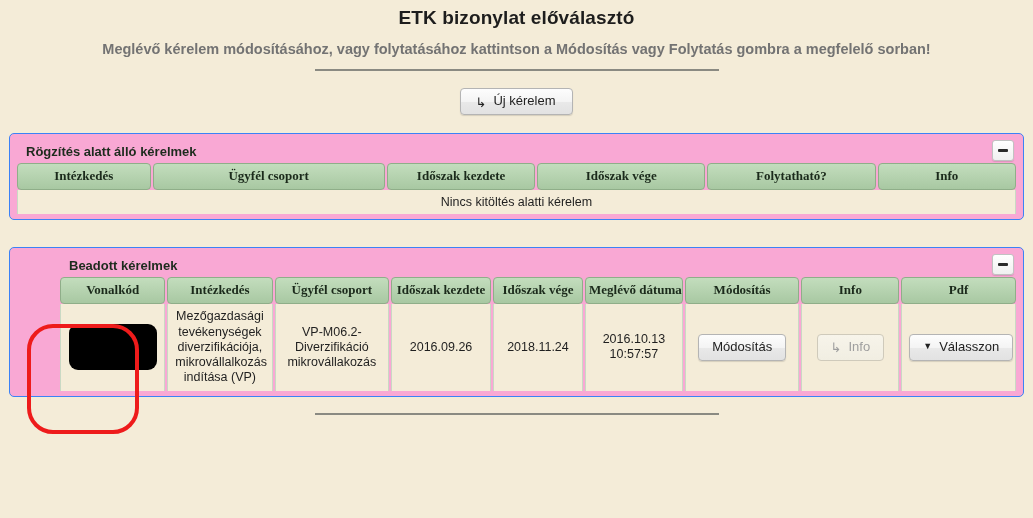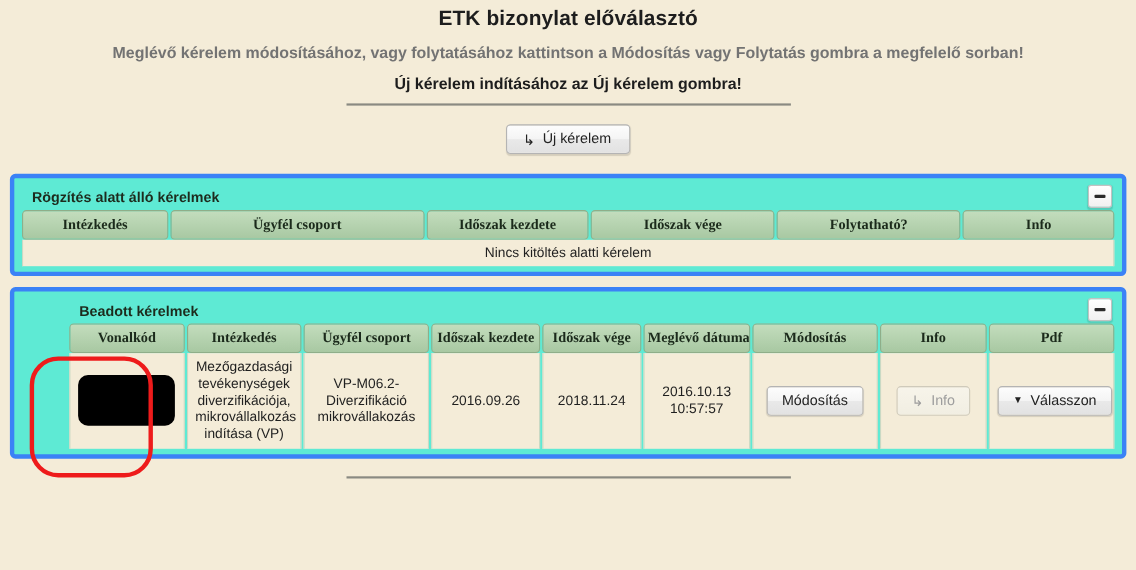--- a/index.html
+++ b/index.html
@@ -87,26 +87,26 @@
 
   .new-request-wrap {
     text-align: center;
     margin-top: 17px;
   }
   .new-request-wrap .btn { padding: 5px 16px 6px 14px; }
 
   
   .panel {
     margin: 0 9px;
-    background: #5eead4;
-    border: 4px solid #3b82f6;
+    background: #f9a8d4;
+    border: 1px solid #3b82f6;
     border-radius: 5px;
     padding: 5px;
   }
-  .panel + .panel { margin-top: 10px; padding-left: 48px; }
+  .panel + .panel { margin-top: 27px; padding-left: 48px; }
   .panel-wrap-1 { margin-top: 18px; }
 
   .panel-head {
     position: relative;
     height: 24px;
     display: flex;
     align-items: center;
     padding-left: 11px;
   }
   .panel-title {
@@ -208,21 +208,20 @@
     border-top: 2px solid #8a8a82;
   }
   .menu-btn { padding: 5px 22px 6px 22px; }
 </style>
 </head>
 <body>
 
 <div class="header-block">
   <div class="page-title">ETK bizonylat előválasztó</div>
   <div class="instr-1">Meglévő kérelem módosításához, vagy folytatásához kattintson a Módosítás vagy Folytatás gombra a megfelelő sorban!</div>
-  <div class="instr-2">Új kérelem indításához az Új kérelem gombra!</div>
   <div class="divider"></div>
 </div>
 
 <div class="new-request-wrap">
   <button class="btn">
     <span class="btn-icon">↳</span>
     <span>Új kérelem</span>
   </button>
 </div>
 

